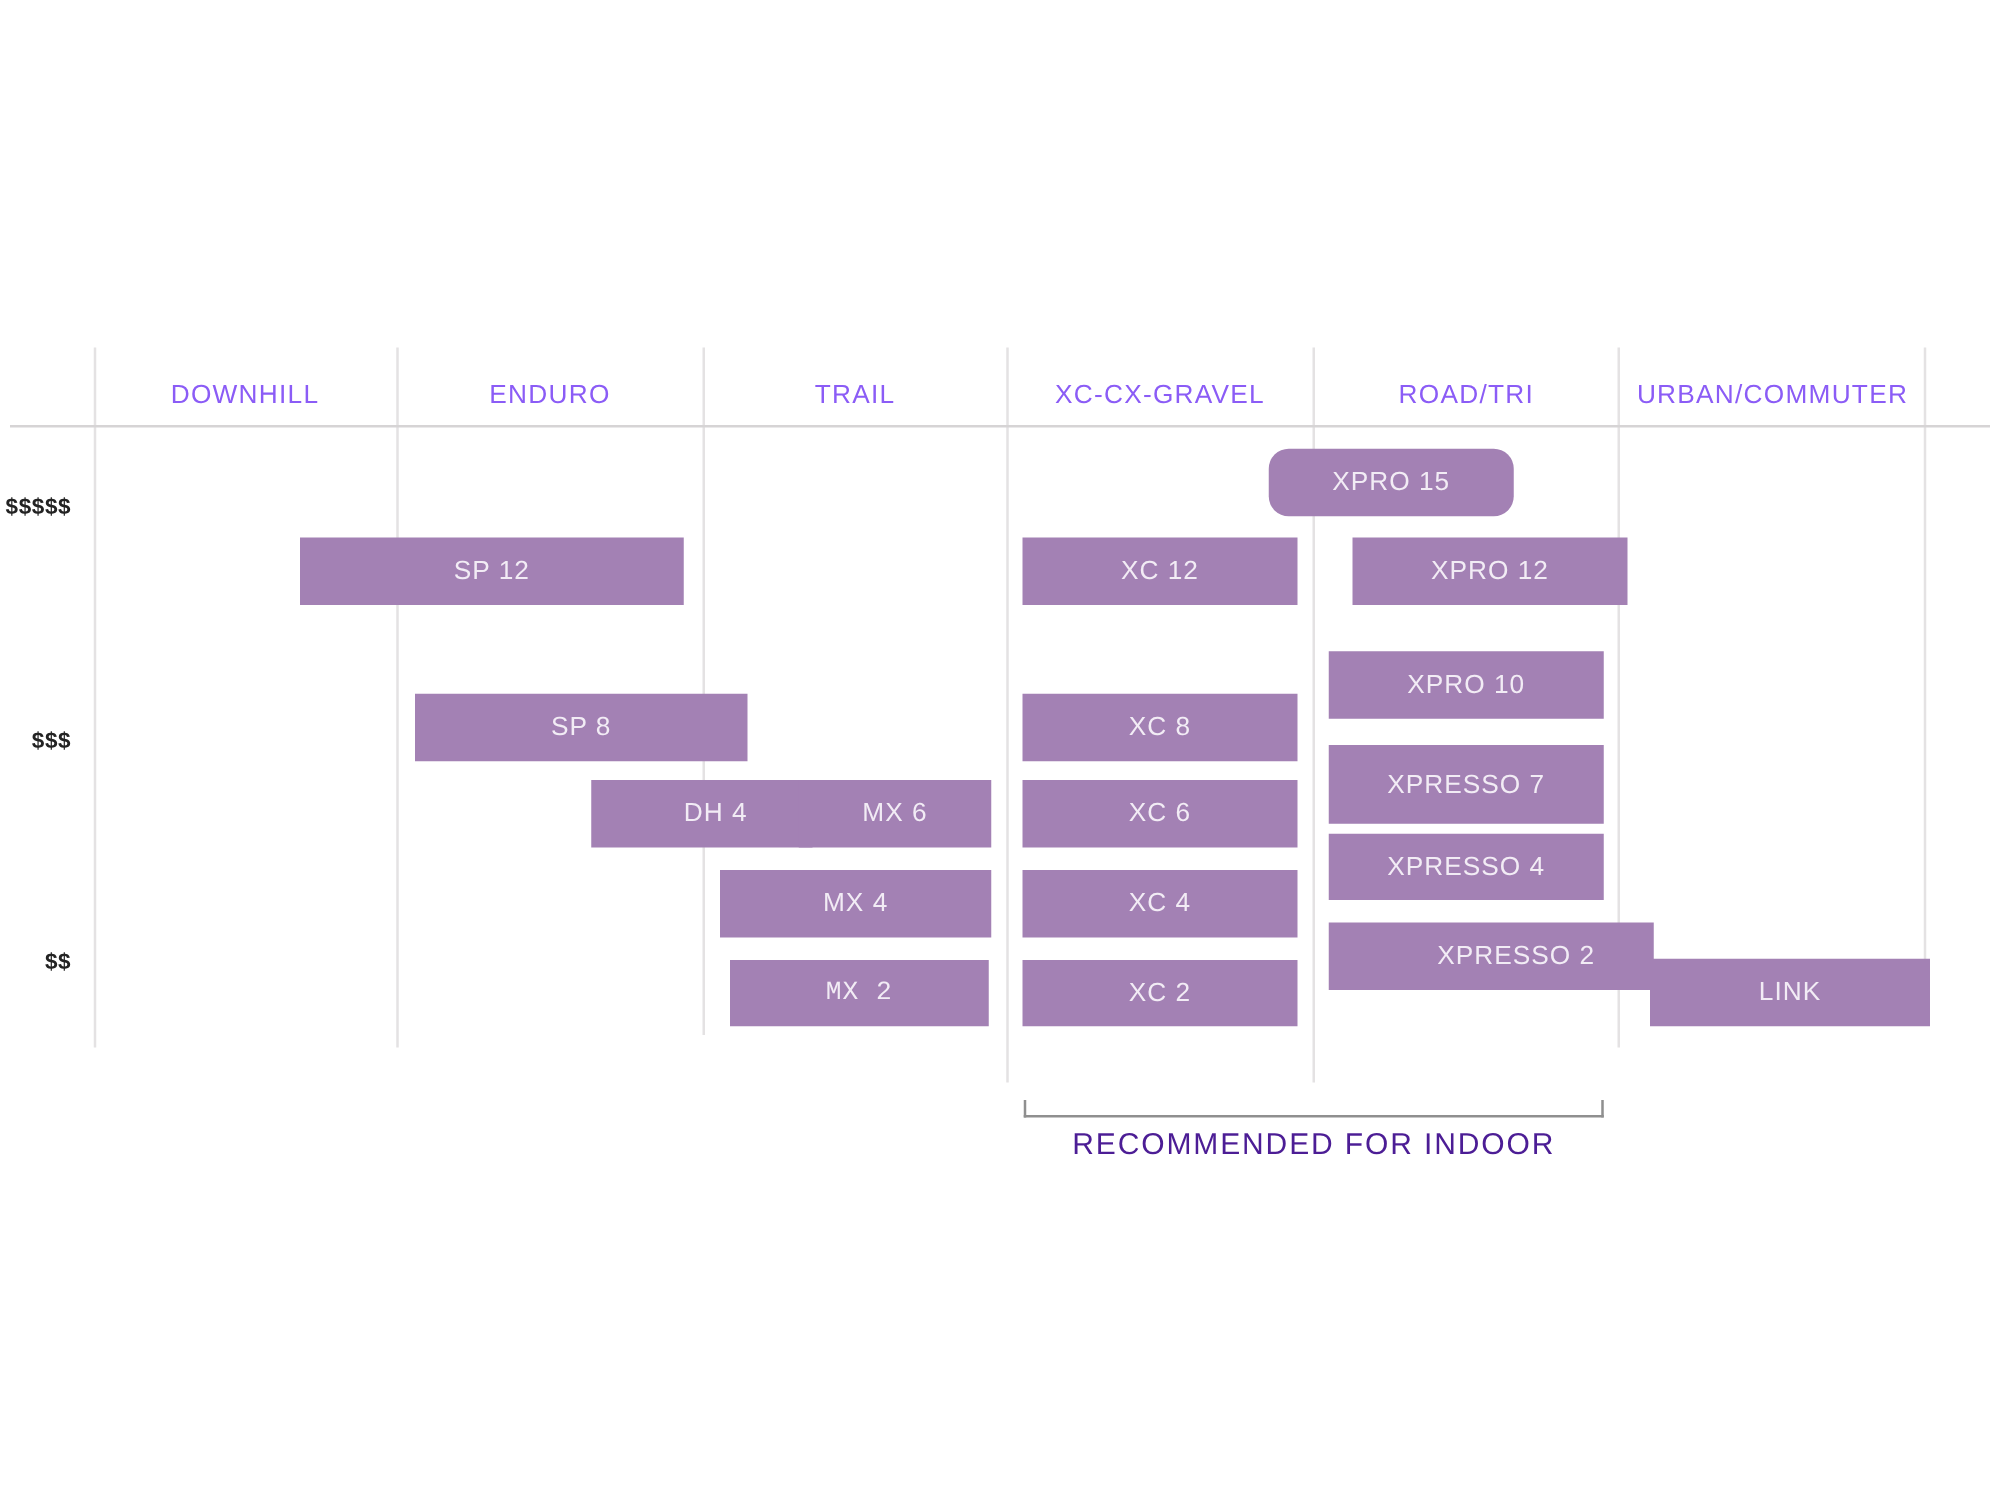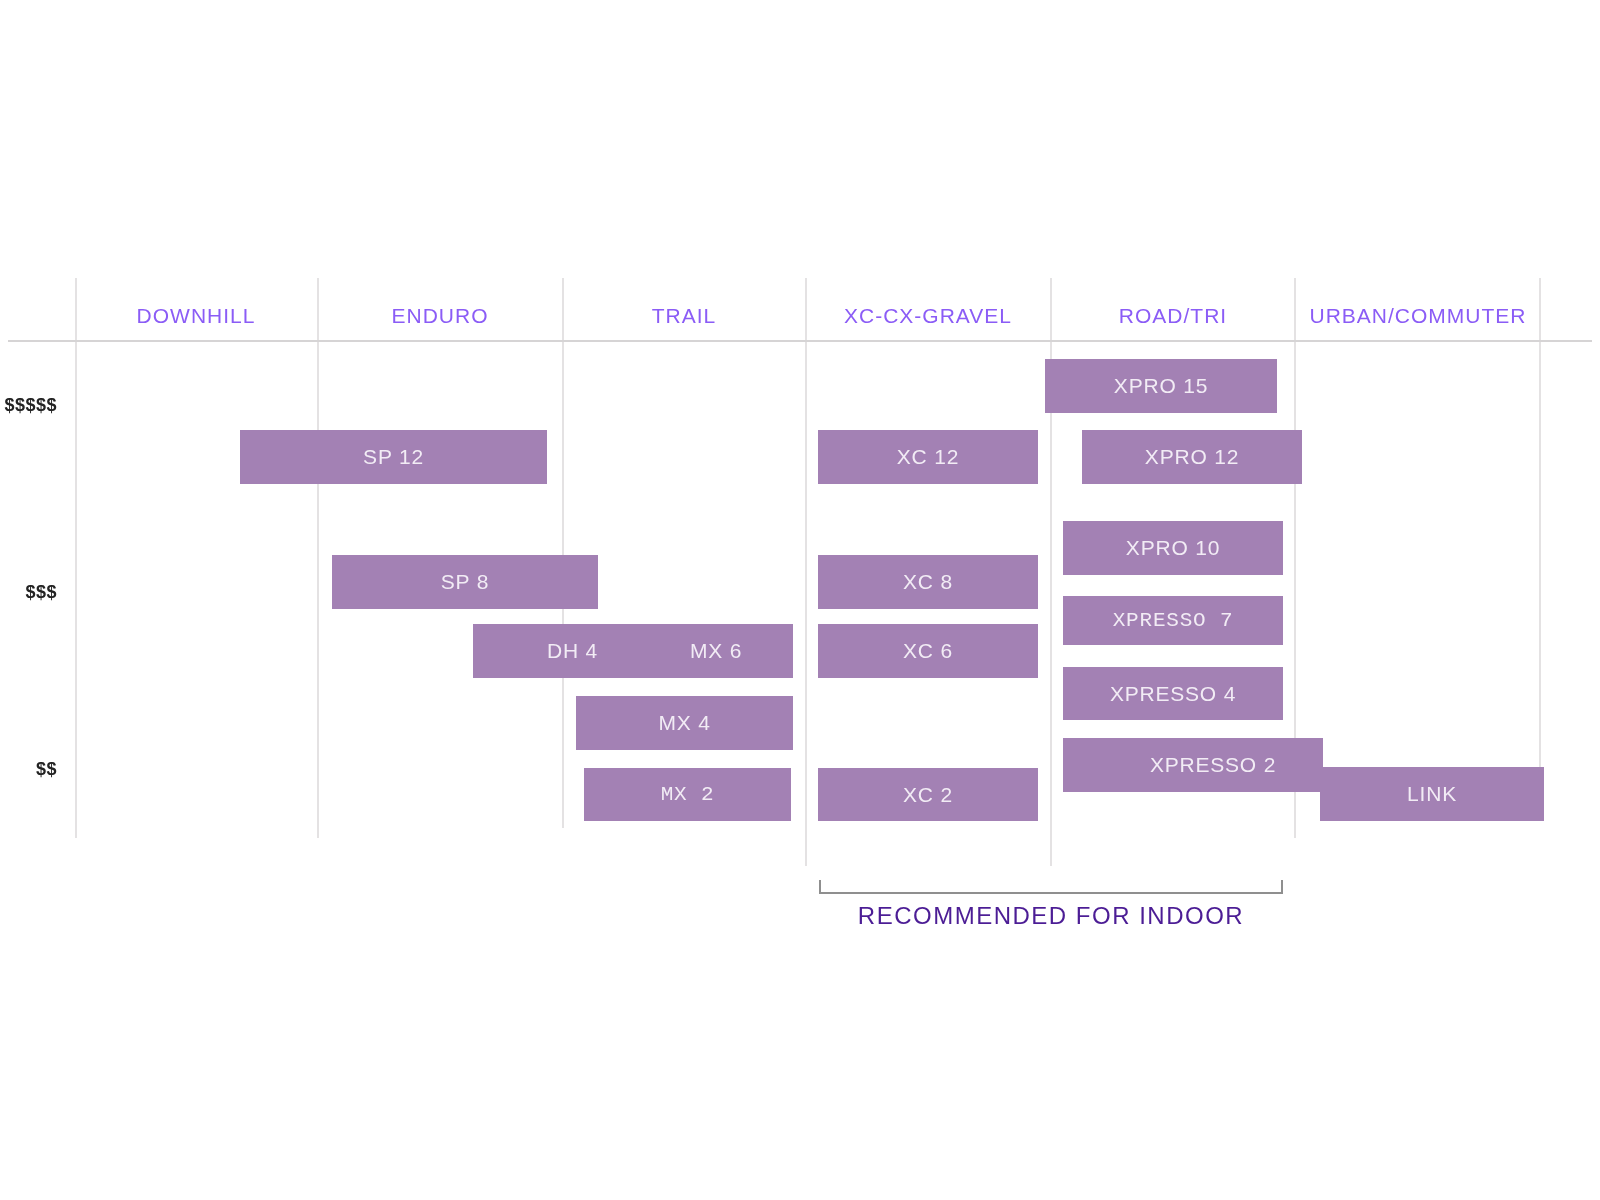--- a/index.html
+++ b/index.html
@@ -105,33 +105,34 @@
   <div class="col-header" style="left:534px;">TRAIL</div>
   <div class="col-header" style="left:290px;">ENDURO</div>
   <div class="col-header" style="left:778px;">XC-CX-GRAVEL</div>
   <div class="col-header" style="left:1023px;">ROAD/TRI</div>
   <div class="col-header" style="left:1268px;">URBAN/COMMUTER</div>
 
   <div class="price-label" style="top:393px;">$$$$$</div>
   <div class="price-label" style="top:580px;">$$$</div>
   <div class="price-label" style="top:757px;">$$</div>
 
-  <div class="product-box" style="left:1045px; top:359px; width:232px; height:54px;">XPRO 15</div>
+  <div class="product-box" style="left:1015px; top:359px; width:196px; height:54px;border-radius:16px;">XPRO 15</div>
   <div class="product-box" style="left:240px;  top:430px; width:307px; height:54px;">SP 12</div>
   <div class="product-box" style="left:818px;  top:430px; width:220px; height:54px;">XC 12</div>
   <div class="product-box" style="left:1063px; top:430px; width:220px; height:54px;margin-left:19px;">XPRO 12</div>
   <div class="product-box" style="left:1063px; top:521px; width:220px; height:54px;">XPRO 10</div>
   <div class="product-box" style="left:332px;  top:555px; width:266px; height:54px;">SP 8</div>
   <div class="product-box" style="left:818px;  top:555px; width:220px; height:54px;">XC 8</div>
-  <div class="product-box" style="left:1063px; top:596px; width:220px; height:49px;font-family:Liberation Mono, monospace;">XPRESSO 7</div>
+  <div class="product-box" style="left:1063px; top:596px; width:220px; height:63px;">XPRESSO 7</div>
   <div class="product-box" style="left:473px;  top:624px; width:155px; height:54px;padding-left:22px;">DH 4</div>
   <div class="product-box" style="left:639px;  top:624px; width:154px; height:54px;">MX 6</div>
   <div class="product-box" style="left:818px;  top:624px; width:220px; height:54px;">XC 6</div>
   <div class="product-box" style="left:1063px; top:667px; width:220px; height:53px;">XPRESSO 4</div>
   <div class="product-box" style="left:576px;  top:696px; width:217px; height:54px;">MX 4</div>
+  <div class="product-box" style="left:818px;  top:696px; width:220px; height:54px;">XC 4</div>
   <div class="product-box" style="left:1063px; top:738px; width:220px; height:54px;padding-left:40px;">XPRESSO 2</div>
   <div class="product-box" style="left:584px;  top:768px; width:207px; height:53px;font-family:Liberation Mono, monospace;">MX 2</div>
   <div class="product-box" style="left:818px;  top:768px; width:220px; height:53px;">XC 2</div>
   <div class="product-box" style="left:1320px; top:767px; width:224px; height:54px;">LINK</div>
 
   <div class="bracket"></div>
   <div class="bracket-caption">RECOMMENDED FOR INDOOR</div>
 
 </div>
 

